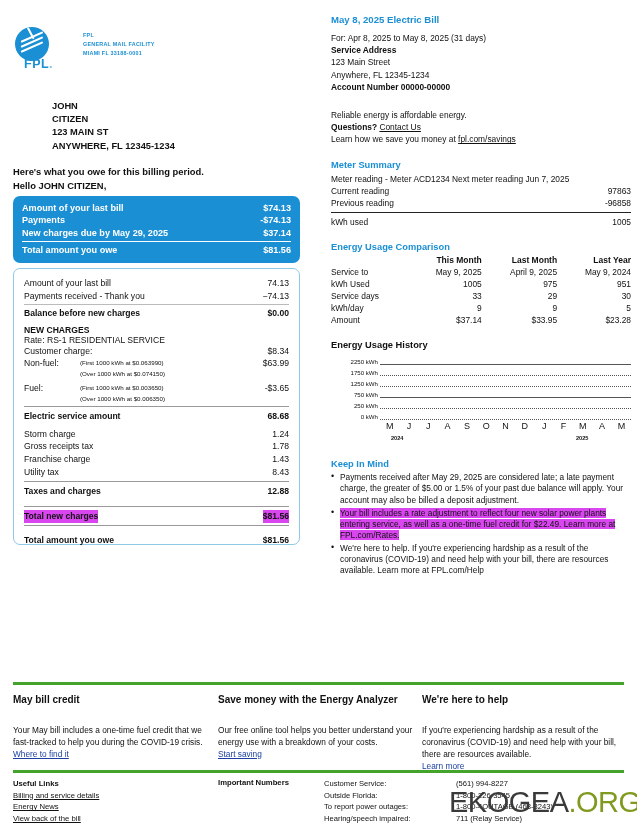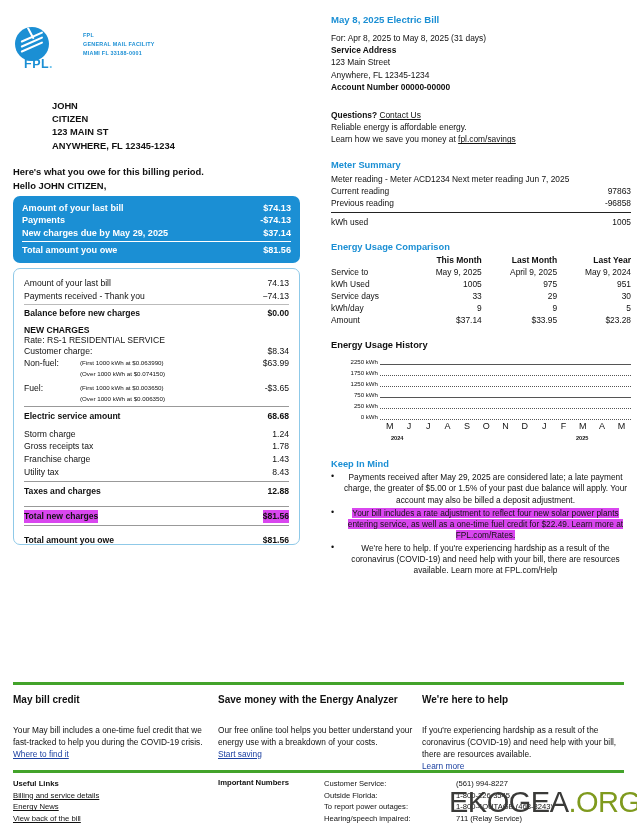--- a/index.html
+++ b/index.html
@@ -95,21 +95,21 @@
     text-align:right;white-space:nowrap;color:#111;
   }
   .grid-line{position:absolute;left:49px;right:0;top:5px;height:0;}
   .gl-solid{border-top:1px solid #555;}
   .gl-dot{border-top:1.1px dotted #555;}
   .months{position:absolute;left:49px;right:0;top:62px;display:flex;}
   .months span{flex:1;text-align:center;font-size:9px;}
   .yr{position:absolute;top:76px;font-size:5.6px;font-weight:bold;}
 
   
-  .kim li{font-size:8.3px;line-height:1.33;margin-bottom:2px;list-style:none;position:relative;padding-left:9px;text-align:center;}
+  .kim li{font-size:8.3px;line-height:1.33;margin-bottom:2px;list-style:none;position:relative;padding-left:9px;}
   .kim li:before{content:"\2022";position:absolute;left:0;top:-1px;font-size:9px;}
   .kim ul{margin:0;padding:0;}
 
   
   .greenbar{position:absolute;left:13px;width:611px;height:2.6px;background:#43a32a;}
   .promo{position:absolute;font-size:8.3px;line-height:1.42;}
   .promo h4{margin:0 0 18px 0;font-size:10px;font-weight:bold;}
 
   
   .flinks{position:absolute;left:13px;top:778px;font-size:7.7px;line-height:1.52;}
@@ -276,25 +276,25 @@
 
     <div class="r-body">
       <div>For: Apr 8, 2025 to May 8, 2025 (31 days)</div>
       <div class="bold">Service Address</div>
       <div>123 Main Street</div>
       <div>Anywhere, FL 12345-1234</div>
       <div class="bold">Account Number 00000-00000</div>
     </div>
 
     <div class="r-body" style="margin-top:16px;">
+      <div>Reliable energy is affordable energy.</div>
       <div>
         <span class="bold">Questions?</span>
         <span class="ul">Contact Us</span>
       </div>
-      <div>Reliable energy is affordable energy.</div>
       <div>
         <span>Learn how we save you money at </span><span class="ul">fpl.com/savings</span>
       </div>
     </div>
 
     <div class="r-sec">
       <div class="sec-head">Meter Summary</div>
       <div class="r-body">Meter reading - Meter ACD1234 Next meter reading Jun 7, 2025</div>
       <div class="mrow">
           <span>Current reading</span>

